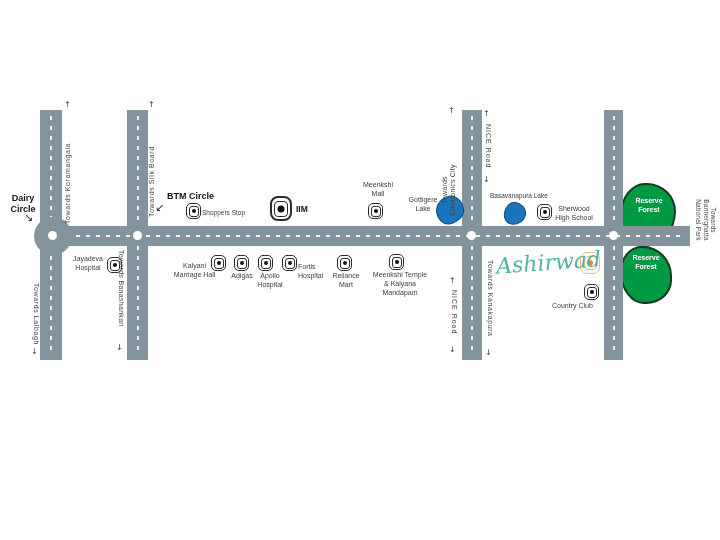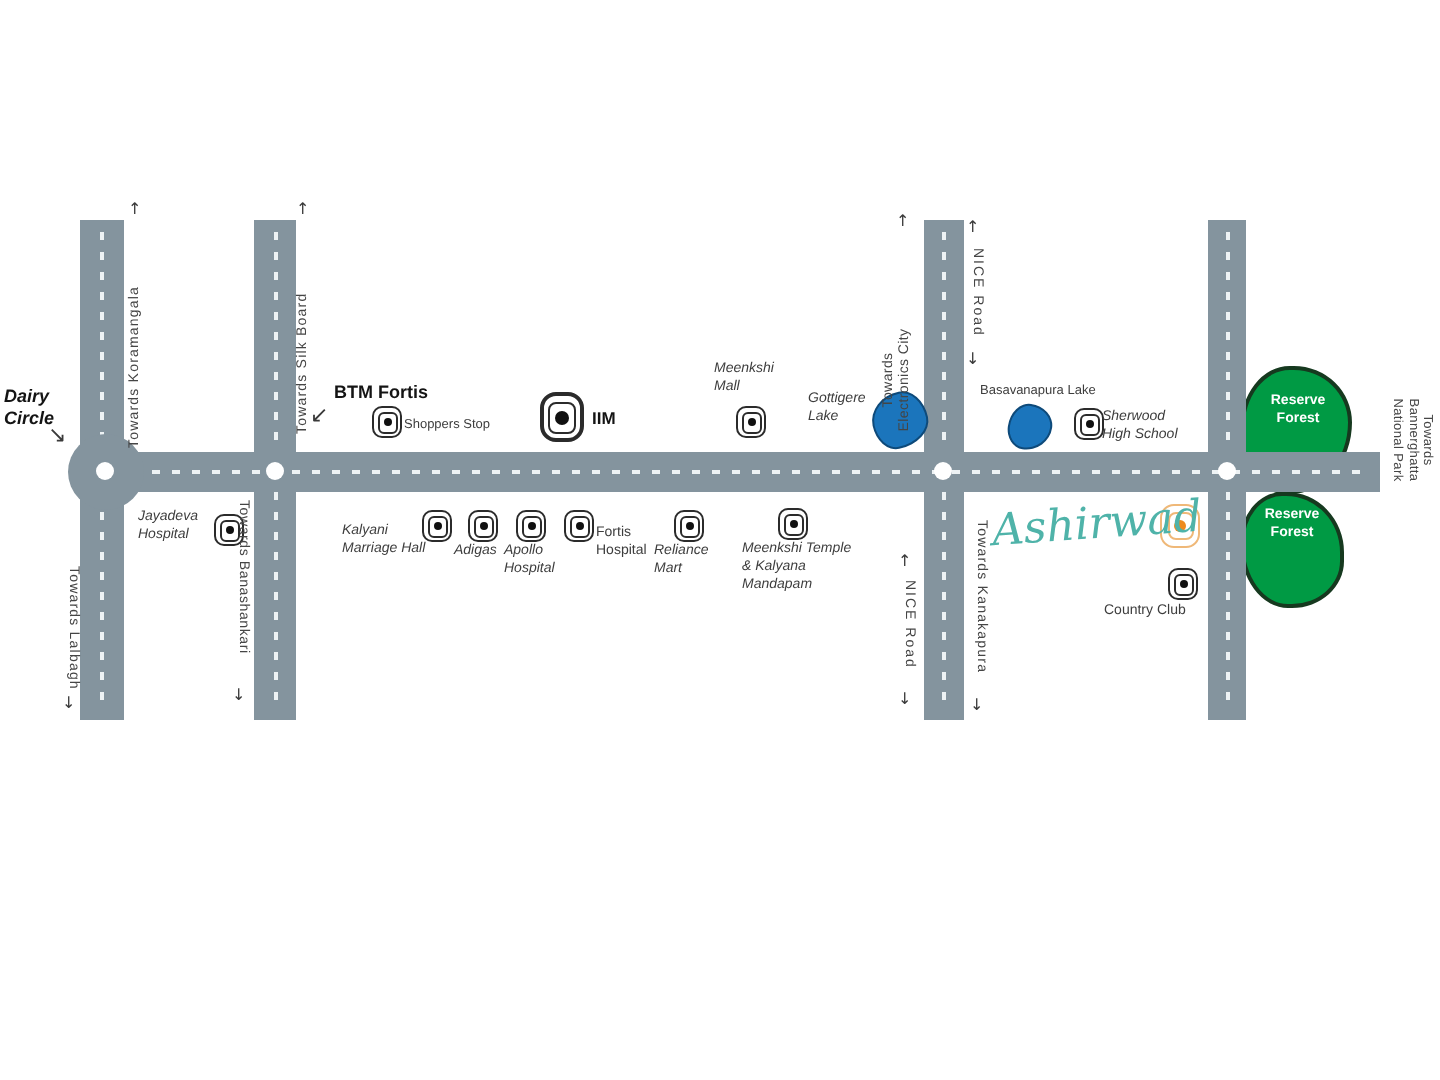--- a/index.html
+++ b/index.html
@@ -21,21 +21,21 @@
       top:50%;left:50%;transform:translate(-50%,-50%);}
   .lm.big{width:22px;height:25px;border-width:2px;border-radius:8px;}
   .lm.big::before{width:12px;height:14px;border-radius:4px;}
   .lm.big::after{width:7px;height:7px;}
   .lm.orange{width:20px;height:22px;border-color:#efb878;border-radius:7px;}
   .lm.orange::before{width:11px;height:12px;border-color:#efb878;border-radius:4px;}
   .lm.orange::after{width:6px;height:6px;background:#ee8a1e;}
   
   .lbl{position:absolute;font-size:7px;line-height:1.25;color:#3d3d3d;z-index:6;}
   .nw{white-space:nowrap;}
-  .c{text-align:left;font-style:italic;}
+  .c{text-align:center;}
   .b{font-weight:bold;color:#141414;font-size:9px;line-height:1.2;}
   .s{font-size:6.5px;}
   .vlab{position:absolute;font-size:7px;color:#454545;white-space:nowrap;letter-spacing:0.6px;z-index:6;}
   .v-up{transform:rotate(-90deg);transform-origin:0 0;}
   .v-down{transform:rotate(90deg);transform-origin:0 0;}
   .v-block{white-space:normal;text-align:center;line-height:1.15;letter-spacing:0.2px;}
   .arrow{position:absolute;font-family:"DejaVu Sans",sans-serif;font-size:8px;color:#3a3a3a;z-index:6;line-height:1;}
   .arrow.d{font-size:11px;}
   
   .lake{position:absolute;background:#1b75bc;border:1px solid #0e4a7a;z-index:4;}
@@ -89,21 +89,21 @@
   <div class="vlab v-down" style="left:458px;top:290px;letter-spacing:1px;">NICE Road</div>
   <span class="arrow" style="left:449px;top:346px;">↓</span>
 
   <div class="vlab v-down" style="left:494px;top:260px;">Towards Kanakapura</div>
   <span class="arrow" style="left:485px;top:349px;">↓</span>
 
   <div class="vlab v-down v-block" style="left:717px;top:197px;width:46px;font-size:6.5px;">Towards Bannerghatta National Park</div>
 
   <div class="lbl b c" style="left:2px;top:193px;width:42px;">Dairy Circle</div>
   <span class="arrow d" style="left:24px;top:212px;">↘</span>
-  <div class="lbl b nw" style="left:167px;top:191px;">BTM Fortis</div>
+  <div class="lbl b nw" style="left:167px;top:191px;">BTM Circle</div>
   <span class="arrow d" style="left:155px;top:202px;">↙</span>
 
   <div class="lm" style="left:186px;top:203px;"></div>
   <div class="lbl s nw" style="left:202px;top:209px;">Shoppers Stop</div>
 
   <div class="lm big" style="left:270px;top:196px;"></div>
   <div class="lbl b nw" style="left:296px;top:204px;font-size:8.5px;">IIM</div>
 
   <div class="lbl c" style="left:357px;top:181px;width:42px;">Meenkshi Mall</div>
   <div class="lm" style="left:368px;top:203px;"></div>

